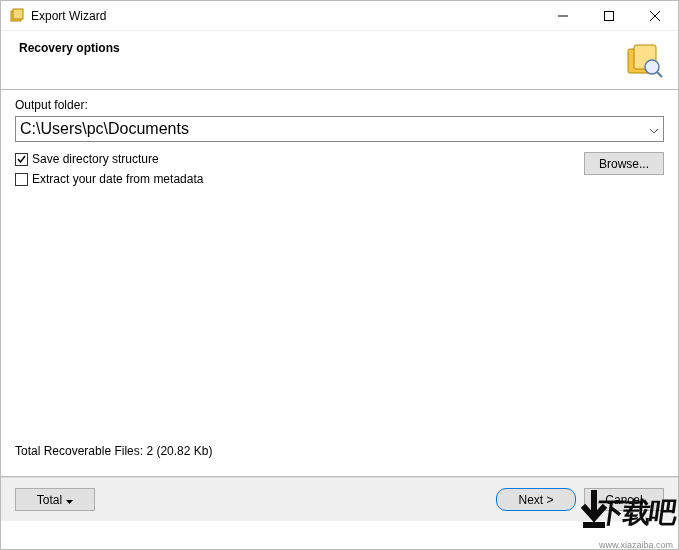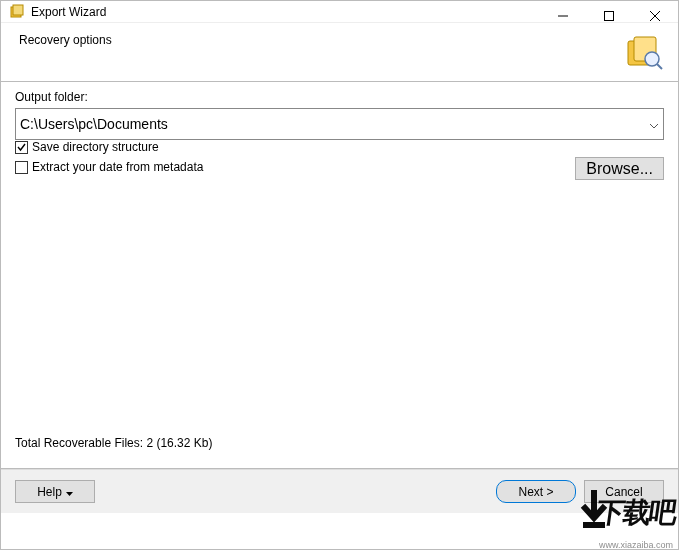--- a/index.html
+++ b/index.html
@@ -6,21 +6,21 @@
 body {
   font-family: "Segoe UI", Tahoma, Arial, sans-serif;
   font-size: 12px;
   background: #fff;
   width: 679px;
   height: 550px;
   overflow: hidden;
   border: 1px solid #bbb;
 }
 .titlebar {
-  height: 22px;
+  height: 30px;
   display: flex;
   align-items: center;
   background: #fff;
   border-bottom: 1px solid #eee;
 }
 .titlebar .app-icon {
   width: 16px; height: 16px;
   margin: 0 6px 0 8px;
   display: flex; align-items: center; justify-content: center;
 }
@@ -32,73 +32,74 @@
   cursor: default;
 }
 
 .header-area {
   padding: 10px 14px 8px 18px;
   background: #fff;
   display: flex;
   align-items: flex-start;
 }
 .header-text { flex: 1; }
-.header-title { font-weight: normal; font-size: 12px; color: #000; margin-bottom: 2px; }
+.header-title { font-weight: bold; font-size: 12px; color: #000; margin-bottom: 2px; }
 .header-sub { font-size: 12px; color: #000; padding-left: 12px; }
 .header-icon { width: 40px; height: 40px; margin-left: 8px; }
 
 .content {
   padding: 8px 14px 10px 14px;
   border: 1px solid #bbb;
   border-left: none; border-right: none;
   margin: 0;
   background: #fff;
   height: 388px;
   position: relative;
 }
 .field-label { font-size: 12px; margin-bottom: 4px; }
 .path-select {
   width: 100%;
-  height: 32px;
+  height: 26px;
   border: 1px solid #888;
-  font-size: 14px;
+  font-size: 16px;
   padding: 2px 18px 2px 4px;
   display: flex;
   align-items: center;
   position: relative;
   background: #fff;
   cursor: default;
 }
 .path-select .chev {
   position: absolute; right: 4px; top: 50%; transform: translateY(-50%);
 }
 .options-row {
   display: flex;
-  align-items: flex-end;
+  align-items: flex-start;
+  margin-top: 10px;
 }
 .checkboxes { flex: 1; }
 .checkbox-row {
   display: flex; align-items: center;
   margin-bottom: 6px;
   font-size: 12px;
   cursor: default;
 }
 .checkbox-box {
   width: 13px; height: 13px;
   border: 1px solid #333;
   margin-right: 4px;
   display: flex; align-items: center; justify-content: center;
   background: #fff;
 }
 .browse-btn {
   min-width: 80px;
   height: 23px;
   border: 1px solid #adadad;
   background: #e1e1e1;
-  font-size: 16px;
+  font-size: 12px;
   padding: 0 10px;
   cursor: default;
   display: flex; align-items: center; justify-content: center;
 }
 .status-line {
   position: absolute;
   bottom: 18px;
   left: 14px;
   font-size: 12px;
 }
@@ -220,26 +221,26 @@
       <div class="checkbox-row">
         <span class="checkbox-box"></span>
         <span>Extract your date from metadata</span>
       </div>
     </div>
     <div class="browse-btn">
       <span>Browse...</span>
     </div>
   </div>
 
-  <div class="status-line">Total Recoverable Files: 2 (16.32 Kb)</div>
+  <div class="status-line">Total Recoverable Files: 2 (20.82 Kb)</div>
 </div>
 
 <div class="footer">
   <div class="btn help-btn">
-    <span>Help</span>
+    <span>Total</span>
     <span class="tri">
       <svg width="7" height="4" viewBox="0 0 7 4">
           <path d="M0 0 L7 0 L3.5 4 Z" fill="#000"></path>
         </svg>
     </span>
   </div>
   <div class="spacer"></div>
   <div class="btn primary">
     <span>Next &gt;</span>
   </div>

